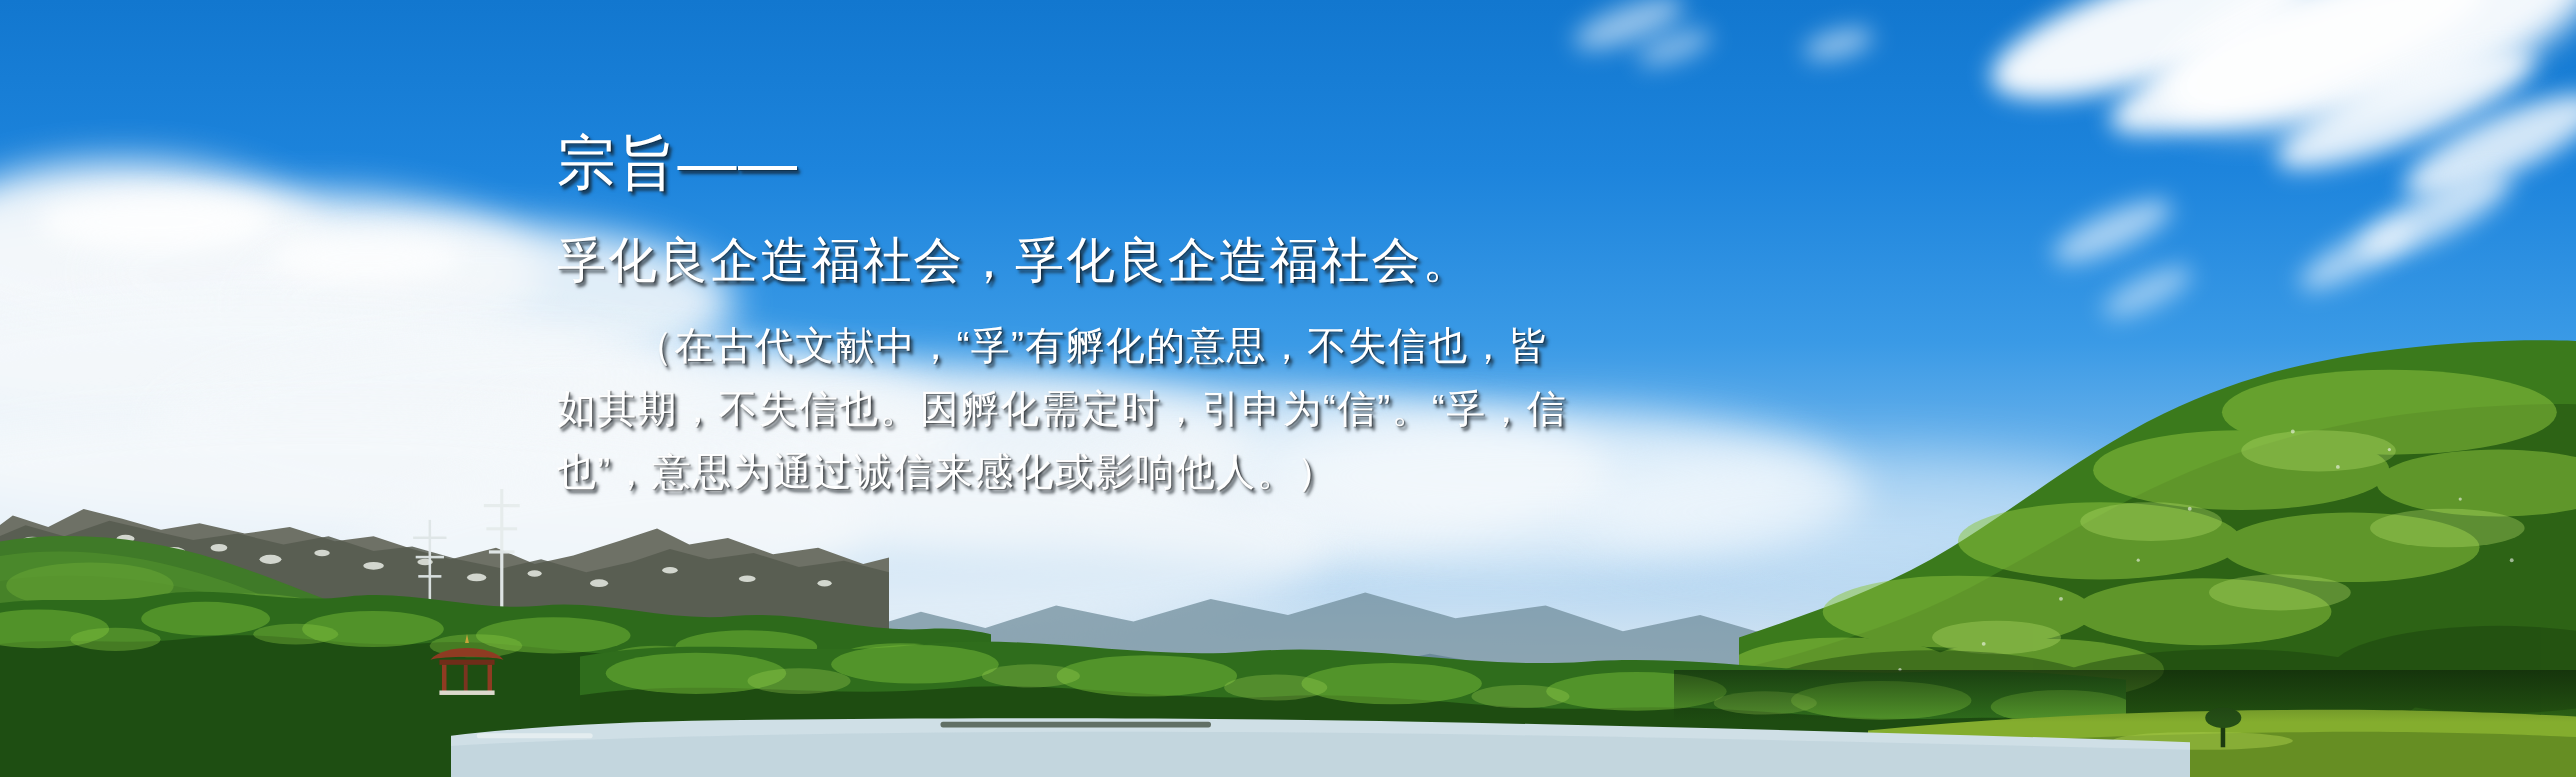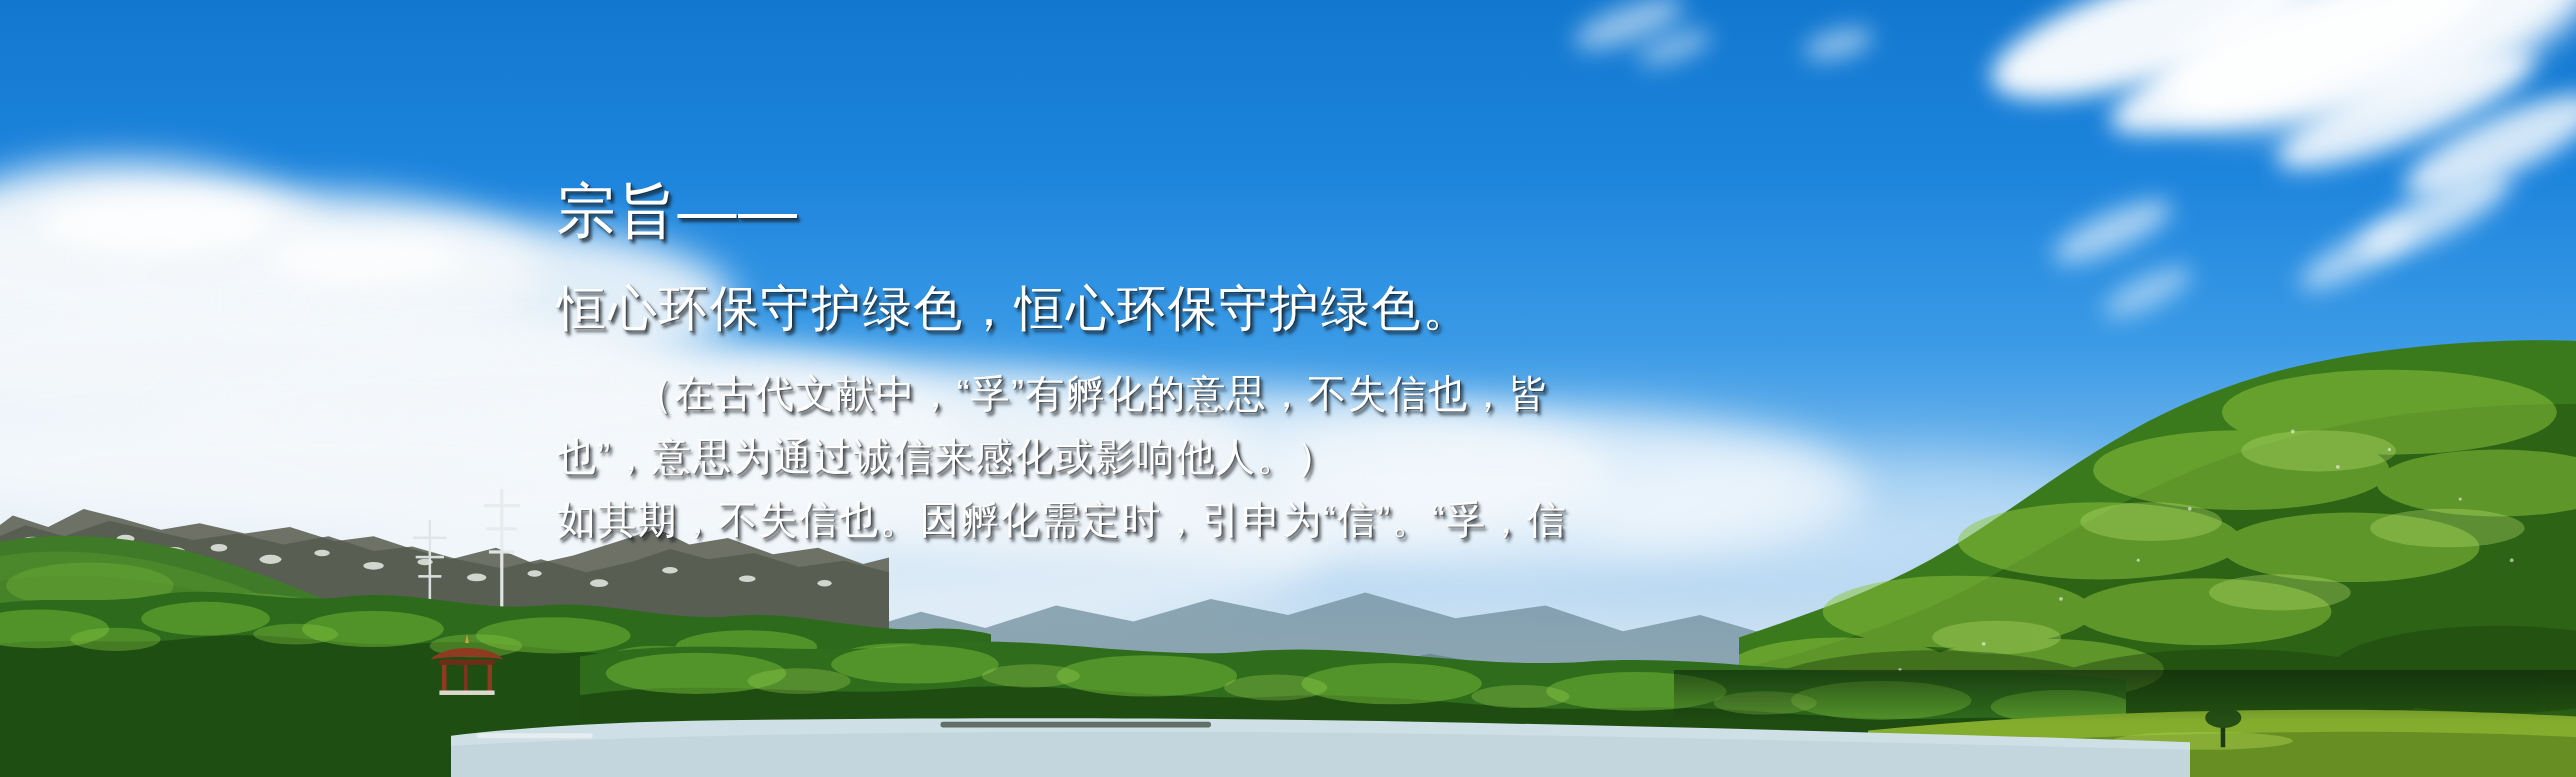--- a/index.html
+++ b/index.html
@@ -29,21 +29,20 @@
   .cbank{ position:absolute; filter:blur(19.3px); background:#f4f8fb; border-radius:50%; }
 
   
   .layer{ position:absolute; }
 
   
   .textblock{
     position:absolute; left:557px; top:129px; width:1481px;
     color:#ffffff;
     text-shadow: 3.2px 3.9px 3.2px rgba(20,26,32,.72), 1.3px 1.3px 1.3px rgba(0,0,0,.55);
-    margin-top: 48px;
     -webkit-font-smoothing:antialiased;
   }
   .title{
     font-size:59px; line-height:1.18; letter-spacing:1.3px; font-weight:400;
     white-space:nowrap;
   }
   .slogan{
     margin-top:31px;
     font-size:49px; line-height:1.25; letter-spacing:1.9px; font-weight:400;
     white-space:nowrap;
@@ -279,24 +278,24 @@
       <rect x="40" y="44" width="180" height="8" rx="4" fill="#e6eef1" opacity=".9"></rect>
     </svg>
   </div>
 
   <div class="layer" style="left:1674px; top:670px; width:902px; height:52px; background:linear-gradient(180deg,rgba(10,28,8,.55),rgba(10,28,8,0));"></div>
 
   <div class="textblock">
 
     <div class="title">宗旨——</div>
 
-    <div class="slogan">恒心环保守护绿色，恒心环保守护绿色。</div>
+    <div class="slogan">孚化良企造福社会，孚化良企造福社会。</div>
 
     <div class="note">
       <span class="ln indent">（在古代文献中，“孚”有孵化的意思，不失信也，皆</span>
+      <span class="ln">如其期，不失信也。因孵化需定时，引申为“信”。“孚，信</span>
       <span class="ln">也”，意思为通过诚信来感化或影响他人。）</span>
-      <span class="ln">如其期，不失信也。因孵化需定时，引申为“信”。“孚，信</span>
     </div>
 
   </div>
 
 </div>
 
 
 </body></html>

